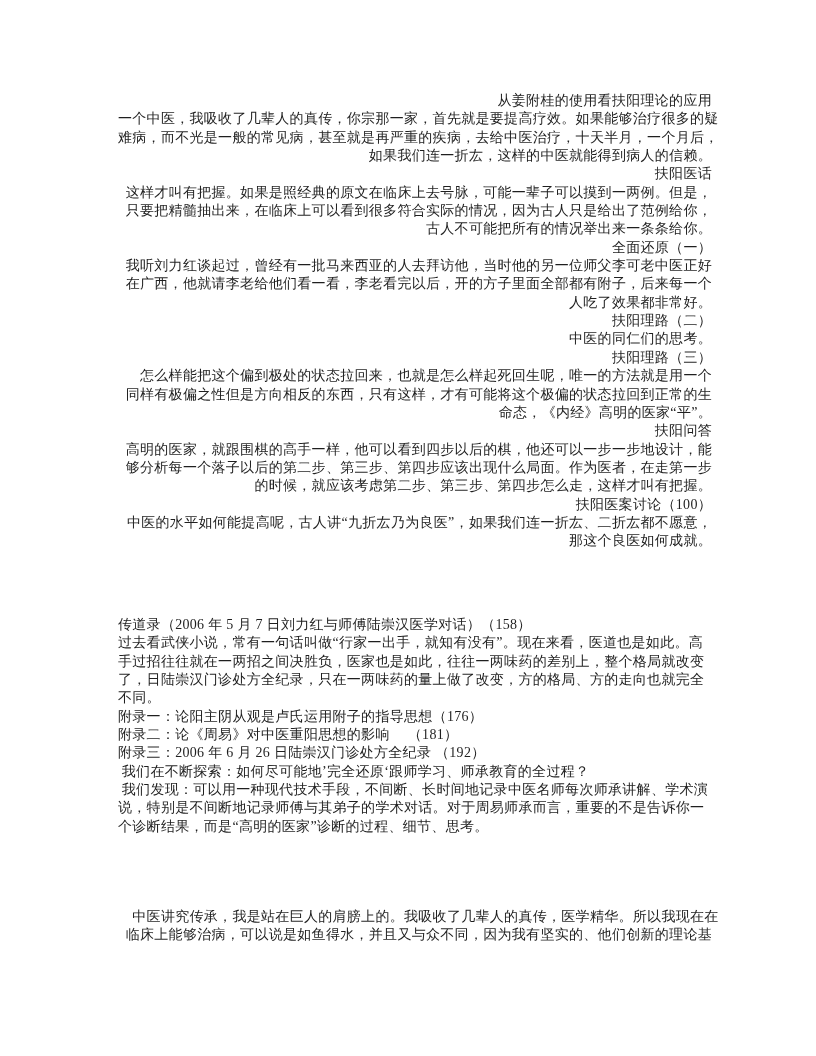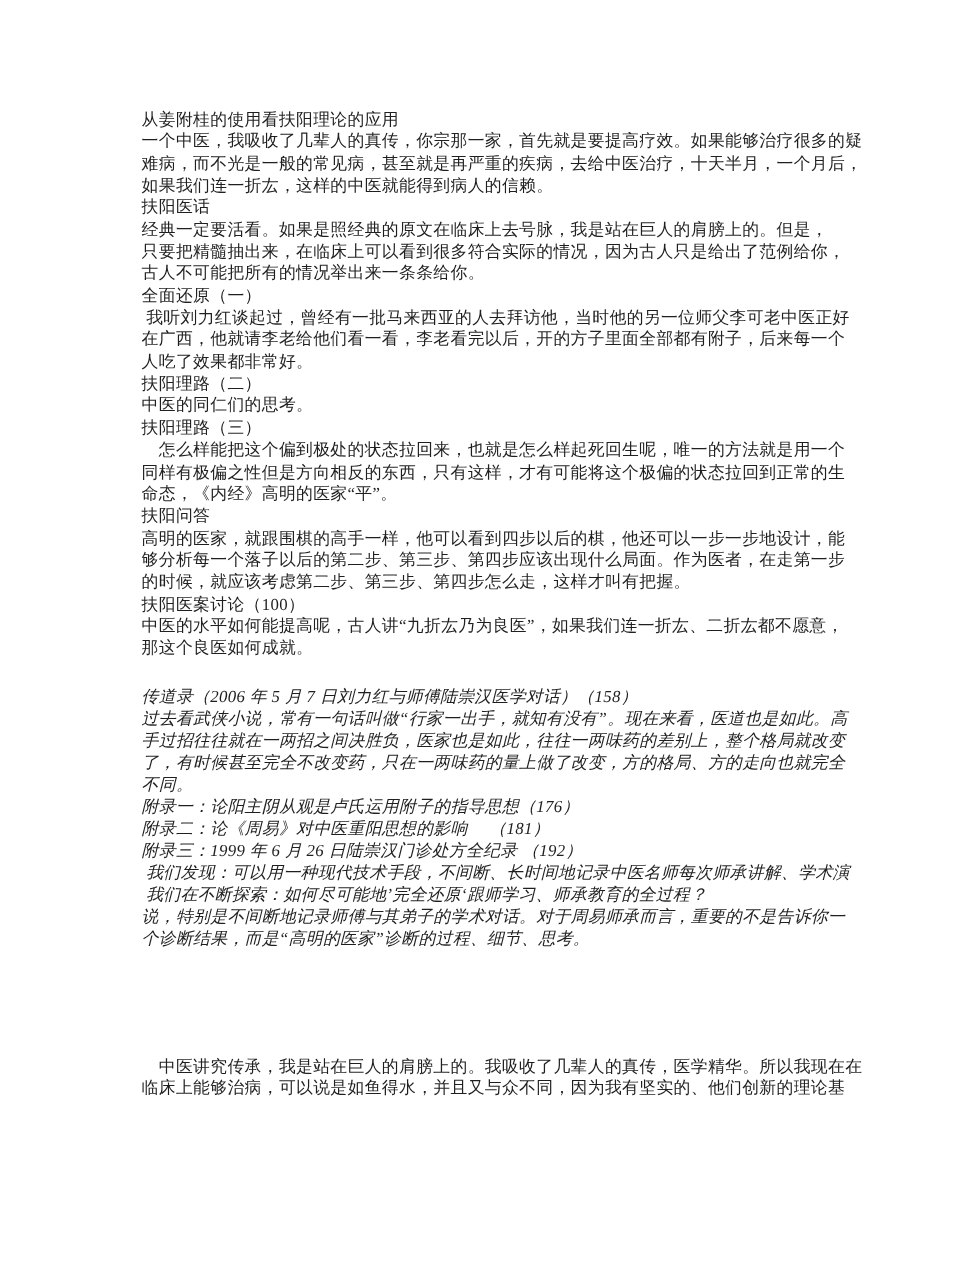--- a/index.html
+++ b/index.html
@@ -23,40 +23,40 @@
   }
   .text-block {
     position: absolute;
     left: 118px;
     width: 594px;
     color: #1f1f1f;
     font-size: 14px;
     line-height: 18.35px;
     letter-spacing: 0.3px;
   }
-  .block-a { top: 92px; }
-  .block-b { top: 573px; font-style: italic; }
-  .block-c { top: 881px; }
+  .block-a { top: 92px; text-align: right; }
+  .block-b { top: 616px; }
+  .block-c { top: 908px; text-align: right; }
   .line {
     white-space: pre;
     height: 18.35px;
   }
 </style>
 </head>
 <body>
 
 <div class="page">
 
   <div class="text-block block-a">
     <div class="line">从姜附桂的使用看扶阳理论的应用</div>
     <div class="line">一个中医，我吸收了几辈人的真传，你宗那一家，首先就是要提高疗效。如果能够治疗很多的疑</div>
     <div class="line">难病，而不光是一般的常见病，甚至就是再严重的疾病，去给中医治疗，十天半月，一个月后，</div>
     <div class="line">如果我们连一折厷，这样的中医就能得到病人的信赖。</div>
     <div class="line">扶阳医话</div>
-    <div class="line">经典一定要活看。如果是照经典的原文在临床上去号脉，我是站在巨人的肩膀上的。但是，</div>
+    <div class="line">这样才叫有把握。如果是照经典的原文在临床上去号脉，可能一辈子可以摸到一两例。但是，</div>
     <div class="line">只要把精髓抽出来，在临床上可以看到很多符合实际的情况，因为古人只是给出了范例给你，</div>
     <div class="line">古人不可能把所有的情况举出来一条条给你。</div>
     <div class="line">全面还原（一）</div>
     <div class="line"> 我听刘力红谈起过，曾经有一批马来西亚的人去拜访他，当时他的另一位师父李可老中医正好</div>
     <div class="line">在广西，他就请李老给他们看一看，李老看完以后，开的方子里面全部都有附子，后来每一个</div>
     <div class="line">人吃了效果都非常好。</div>
     <div class="line">扶阳理路（二）</div>
     <div class="line">中医的同仁们的思考。</div>
     <div class="line">扶阳理路（三）</div>
     <div class="line">　怎么样能把这个偏到极处的状态拉回来，也就是怎么样起死回生呢，唯一的方法就是用一个</div>
@@ -68,27 +68,27 @@
     <div class="line">的时候，就应该考虑第二步、第三步、第四步怎么走，这样才叫有把握。</div>
     <div class="line">扶阳医案讨论（100）</div>
     <div class="line">中医的水平如何能提高呢，古人讲“九折厷乃为良医”，如果我们连一折厷、二折厷都不愿意，</div>
     <div class="line">那这个良医如何成就。</div>
   </div>
 
   <div class="text-block block-b">
     <div class="line">传道录（2006 年 5 月 7 日刘力红与师傅陆崇汉医学对话）（158）</div>
     <div class="line">过去看武侠小说，常有一句话叫做“行家一出手，就知有没有”。现在来看，医道也是如此。高</div>
     <div class="line">手过招往往就在一两招之间决胜负，医家也是如此，往往一两味药的差别上，整个格局就改变</div>
-    <div class="line">了，有时候甚至完全不改变药，只在一两味药的量上做了改变，方的格局、方的走向也就完全</div>
+    <div class="line">了，日陆崇汉门诊处方全纪录，只在一两味药的量上做了改变，方的格局、方的走向也就完全</div>
     <div class="line">不同。</div>
     <div class="line">附录一：论阳主阴从观是卢氏运用附子的指导思想（176）</div>
     <div class="line">附录二：论《周易》对中医重阳思想的影响　 （181）</div>
-    <div class="line">附录三：1999 年 6 月 26 日陆崇汉门诊处方全纪录 （192）</div>
+    <div class="line">附录三：2006 年 6 月 26 日陆崇汉门诊处方全纪录 （192）</div>
+    <div class="line"> 我们在不断探索：如何尽可能地’完全还原‘跟师学习、师承教育的全过程？</div>
     <div class="line"> 我们发现：可以用一种现代技术手段，不间断、长时间地记录中医名师每次师承讲解、学术演</div>
-    <div class="line"> 我们在不断探索：如何尽可能地’完全还原‘跟师学习、师承教育的全过程？</div>
     <div class="line">说，特别是不间断地记录师傅与其弟子的学术对话。对于周易师承而言，重要的不是告诉你一</div>
     <div class="line">个诊断结果，而是“高明的医家”诊断的过程、细节、思考。</div>
   </div>
 
   <div class="text-block block-c">
     <div class="line">　中医讲究传承，我是站在巨人的肩膀上的。我吸收了几辈人的真传，医学精华。所以我现在在</div>
     <div class="line">临床上能够治病，可以说是如鱼得水，并且又与众不同，因为我有坚实的、他们创新的理论基</div>
   </div>
 
 </div>

